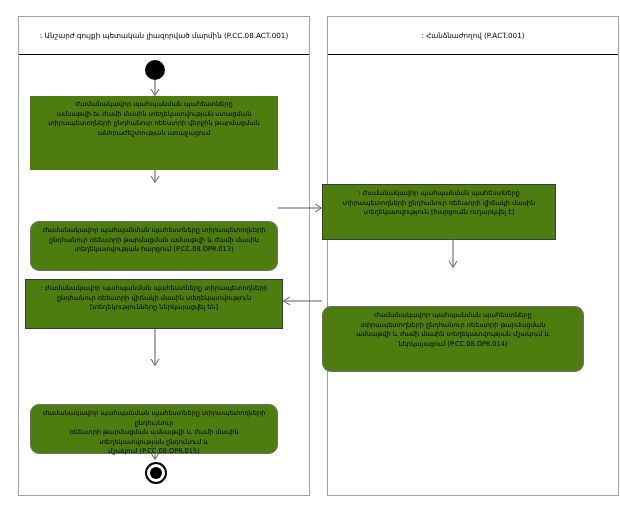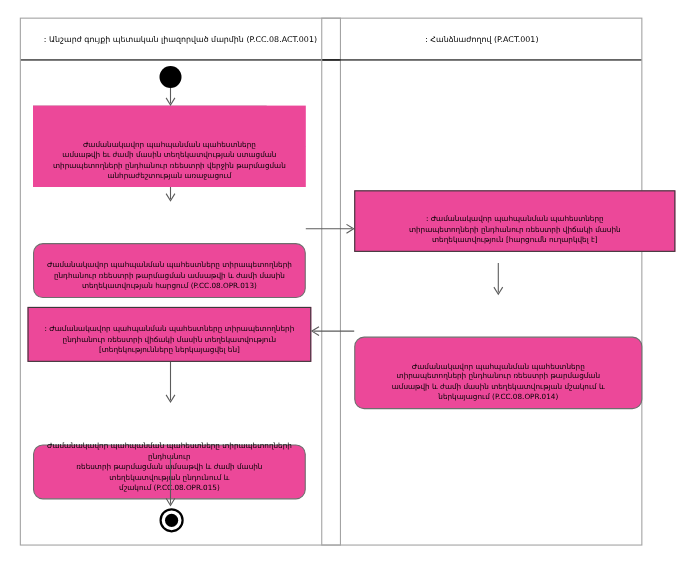--- a/index.html
+++ b/index.html
@@ -19,21 +19,21 @@
     overflow: hidden;
   }
   
   .lane {
     position: absolute;
     box-sizing: border-box;
     border: 1px solid #a3a3a3;
     background: transparent;
   }
   #lane-left  { left: 18px;  top: 16px; width: 292px; height: 480px; }
-  #lane-right { left: 292px; top: 16px; width: 292px; height: 480px; }
+  #lane-right { left: 327px; top: 16px; width: 292px; height: 480px; }
 
   .lane-header {
     position: absolute;
     box-sizing: border-box;
     left: 0;
     top: 0;
     width: 100%;
     height: 38px;
     border-bottom: 1px solid #000000;
     display: flex;
@@ -43,24 +43,24 @@
     padding: 0 6px;
     font-size: 7.2px;
     line-height: 1.25;
   }
 
   
   .node {
     position: absolute;
     box-sizing: border-box;
     display: flex;
-    align-items: flex-end;
+    align-items: flex-start;
     justify-content: center;
     text-align: center;
-    background: #ec4899;
+    background: #4d7c0f;
     font-size: 6.6px;
     line-height: 1.45;
     padding: 4px 10px;
   }
   .node.rounded {
     border: 1px solid #6e6e6e;
     border-radius: 9px;
     margin-top: 38px;
   }
   .node.sharp {
@@ -79,21 +79,21 @@
   #node-trigger-shape {
     position: absolute;
     left: 30px;
     top: 96px;
     width: 248px;
     height: 74px;
   }
   #node-a1 { left: 30px;  top: 183px; width: 248px; height: 50px; }
   #node-a2 { left: 25px;  top: 279px; width: 258px; height: 50px; }
   #node-a3 { left: 30px;  top: 366px; width: 248px; height: 50px; }
-  #node-b1 { left: 322px; top: 173px; width: 292px; height: 56px; }
+  #node-b1 { left: 322px; top: 184px; width: 234px; height: 56px; }
   #node-b2 { left: 322px; top: 268px; width: 262px; height: 66px; }
 
   
   #start-node {
     position: absolute;
     left: 145px;
     top: 60px;
     width: 20px;
     height: 20px;
     border-radius: 50%;

